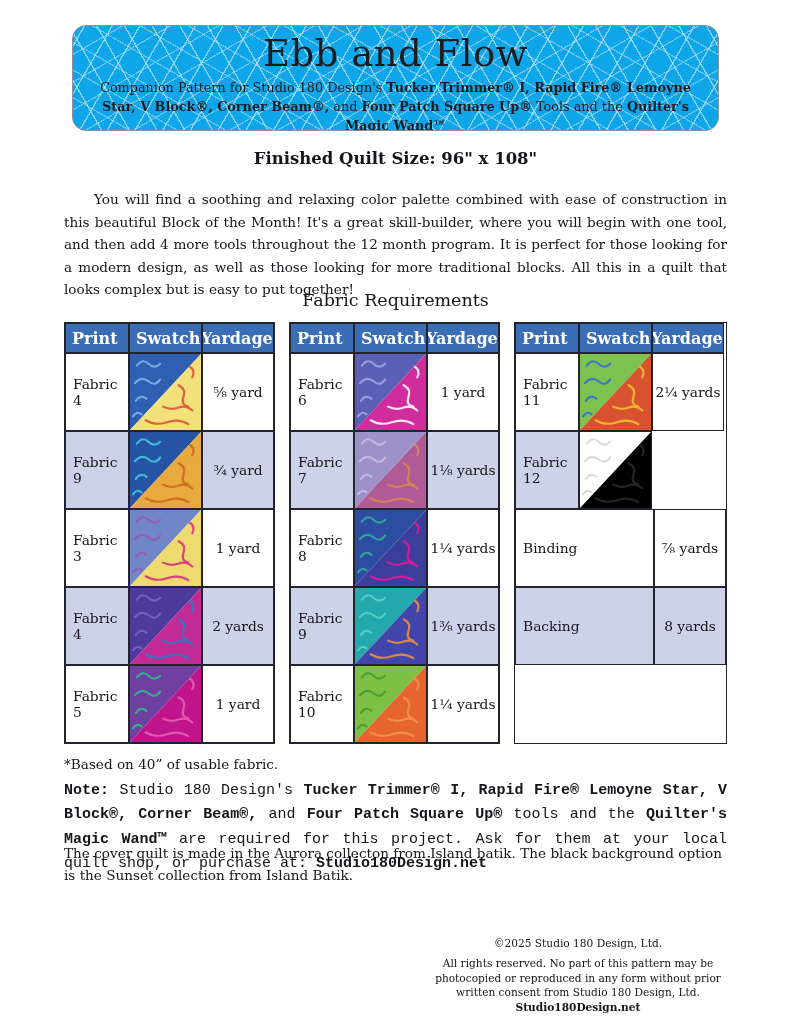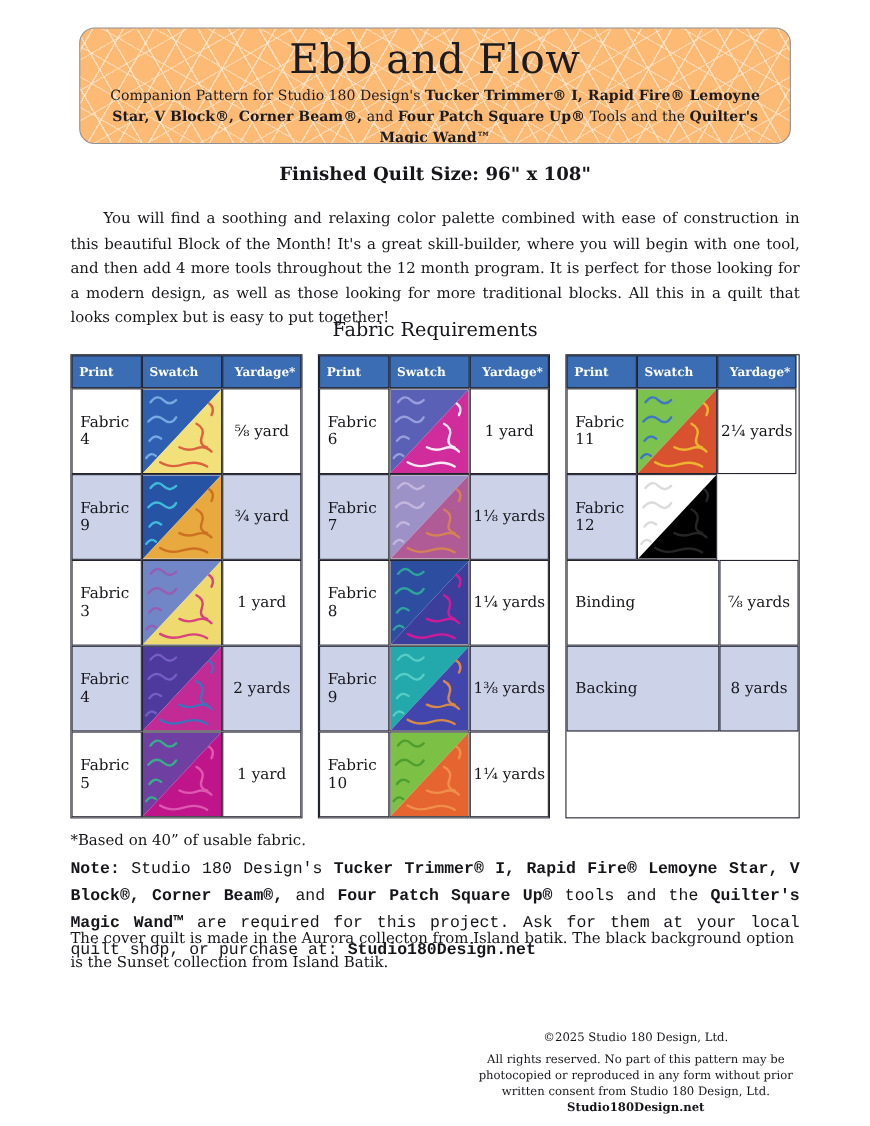--- a/index.html
+++ b/index.html
@@ -6,21 +6,21 @@
   html,body { background:#ffffff; }
   .page {
     position:relative; width:791px; height:1024px; margin:0 auto;
     background:#ffffff; color:#15151a;
     font-family:"DejaVu Serif", "Liberation Serif", serif;
     overflow:hidden;
   }
   
   .banner {
     position:absolute; left:72px; top:25px; width:647px; height:106px;
-    background-color:#fdba74;
+    background-color:#0ea5e9;
     border:1px solid #909095; border-radius:14px; overflow:hidden;
   }
   .banner-pattern {
     position:absolute; inset:0; opacity:.75; pointer-events:none;
     background-image:
       repeating-linear-gradient(60deg,  rgba(255,255,255,.65) 0 1.4px, transparent 1.4px 24px),
       repeating-linear-gradient(-60deg, rgba(255,255,255,.65) 0 1.4px, transparent 1.4px 24px),
       repeating-linear-gradient(150deg, rgba(255,255,255,.5)  0 1.2px, transparent 1.2px 24px),
       repeating-linear-gradient(-150deg,rgba(255,255,255,.5)  0 1.2px, transparent 1.2px 24px);
   }
@@ -50,21 +50,21 @@
     position:absolute; left:64px; top:322px; width:663px;
     display:flex; justify-content:space-between;
   }
   .ftable { border:1.5px solid #23232e; background:#fff; }
   .frow { display:flex; }
   .fcell {
     border:1px solid #23232e; display:flex; align-items:center;
     background:#ffffff; overflow:hidden;
   }
   .frow.head .fcell {
-    background:#3a6db3; color:#ffffff; font-weight:bold; font-size:11px;
+    background:#3a6db3; color:#ffffff; font-weight:bold; font-size:16px;
     height:30px; padding-left:6px;
   }
   .frow.body .fcell { height:78px; font-size:13.8px; }
   .frow.body.alt .fcell { background:#ccd3e9; }
   .cell-label  { width:64px;  padding-left:7px; }
   .cell-swatch { width:73px;  padding:0; background:#fff !important; }
   .cell-yard   { width:72px;  justify-content:center; text-align:center; }
   .cell-merged { width:139px; padding-left:7px; }
   .head .cell-label  { width:64px; }
   .head .cell-swatch { background:#3a6db3 !important; }

